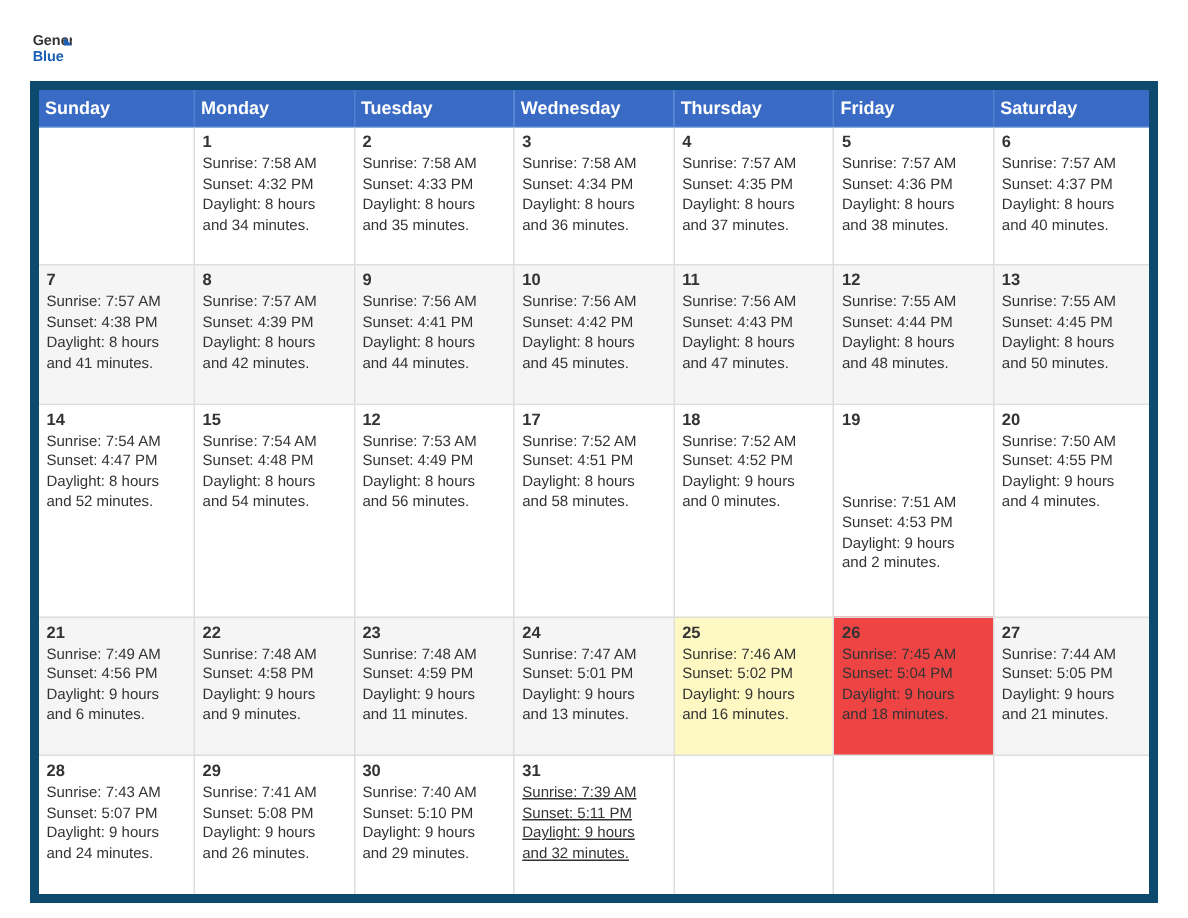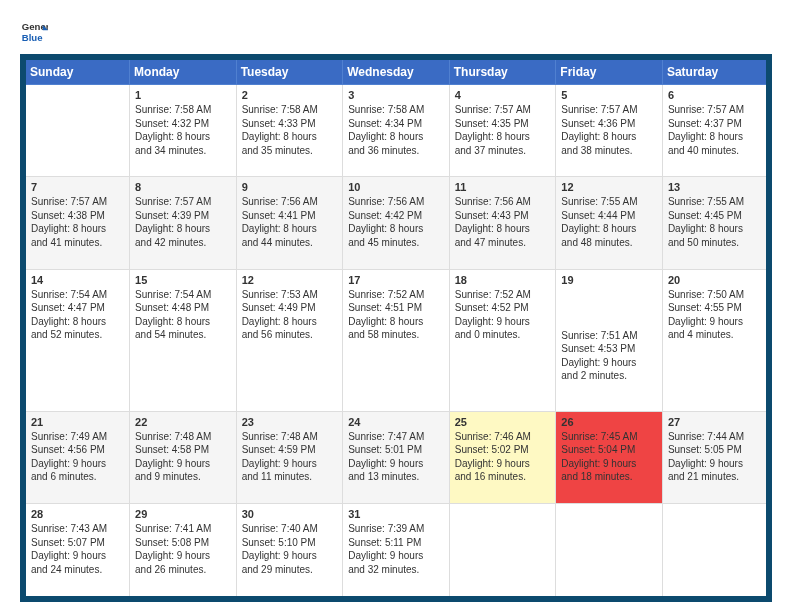--- a/index.html
+++ b/index.html
@@ -345,21 +345,21 @@
           </td>
           <td>
             <span class="day-num">30</span>
             <div class="day-info" style="white-space: pre-line;">Sunrise: 7:40 AM
 Sunset: 5:10 PM
 Daylight: 9 hours
 and 29 minutes.</div>
           </td>
           <td>
             <span class="day-num">31</span>
-            <div class="day-info" style="white-space: pre-line;">Sunrise: 7:39 AM
+            <div class="day-info" style="white-space: pre-line; text-decoration: underline;">Sunrise: 7:39 AM
 Sunset: 5:11 PM
 Daylight: 9 hours
 and 32 minutes.</div>
           </td>
           <td class="empty-cell"></td>
           <td class="empty-cell"></td>
           <td class="empty-cell"></td>
         </tr>
       </tbody>
   </table>

